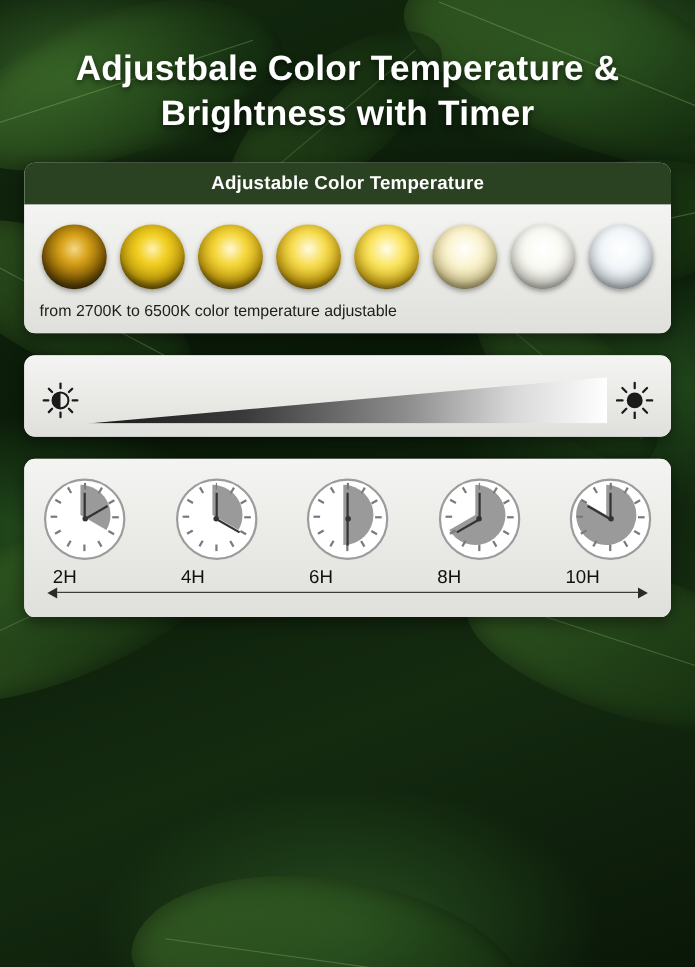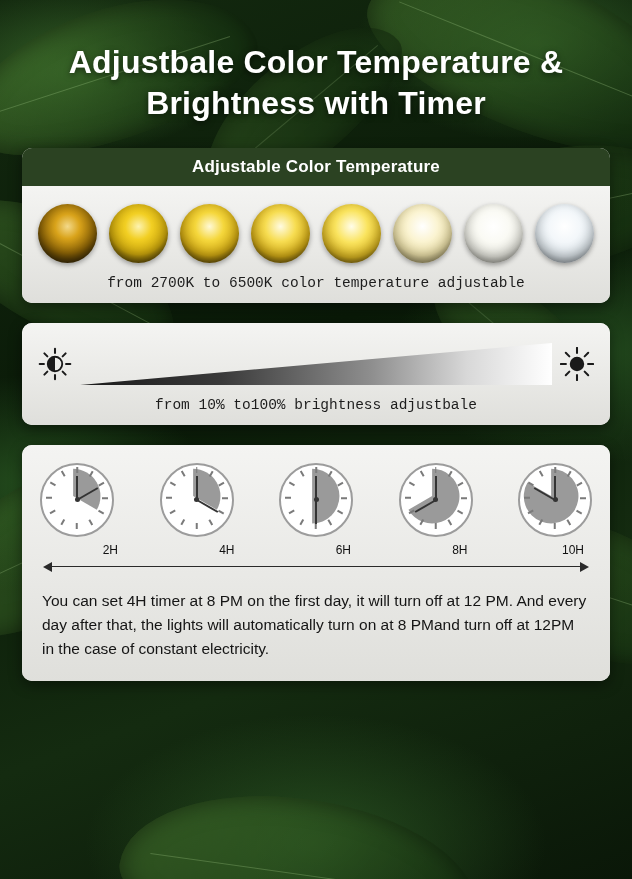--- a/index.html
+++ b/index.html
@@ -87,25 +87,23 @@
     font-size: 17px;
     font-weight: bold;
     padding: 9px 6px;
     letter-spacing: .2px;
   }
   .card-body {
     background: linear-gradient(180deg, #f4f4f2 0%, #e9e9e6 55%, #dfdfdb 100%);
     padding: 14px 14px 12px 14px;
   }
   .caption {
-    text-align: center;
     font-size: 14.5px;
     color: #1d1d1d;
     margin-top: 12px;
-    font-family: Liberation Mono, monospace;
   }
 
   
   .bulbs {
     display: flex;
     justify-content: space-between;
     align-items: center;
     padding: 4px 2px 0 2px;
   }
   .bulb {
@@ -195,22 +193,22 @@
   }
   .axis-line::before { left: -9px; border-right: 9px solid #2a2a2a; }
   .axis-line::after  { right: -9px; border-left: 9px solid #2a2a2a; }
   .axis-labels {
     display: flex;
     justify-content: space-between;
     padding: 0 6px;
   }
   .axis-labels span {
     width: 70px;
-    text-align: right;
-    font-size: 12px;
+    text-align: left;
+    font-size: 17px;
     color: #111;
     font-weight: normal;
   }
   .timer-note {
     font-size: 15.5px;
     line-height: 1.55;
     color: #151515;
     padding: 12px 6px 8px 6px;
   }
 </style>
@@ -279,21 +277,20 @@
               <line x1="33" y1="20" x2="39" y2="20"></line>
               <line x1="6.8" y1="6.8" x2="11" y2="11"></line>
               <line x1="29" y1="29" x2="33.2" y2="33.2"></line>
               <line x1="6.8" y1="33.2" x2="11" y2="29"></line>
               <line x1="29" y1="11" x2="33.2" y2="6.8"></line>
             </g>
             <circle cx="20" cy="20" r="8.5" fill="#1a1a1a"></circle>
           </svg>
         </div>
       </div>
-      <div class="caption">from 10% to100% brightness adjustbale</div>
     </div>
   </div>
 
   <div class="card">
     <div class="card-body">
       <div class="clocks">
         <div class="clock">
           <svg viewBox="0 0 70 70" width="66" height="66" style="position:absolute;left:0;top:0;">
             <path d="M33 33 L33 4 A29 29 0 0 1 58.1 47.5 Z" fill="#9a9a9a"></path>
           </svg>
@@ -397,17 +394,16 @@
       <div class="axis">
         <div class="axis-line"></div>
         <div class="axis-labels" style="position:absolute;left:0;right:0;top:0;">
           <span>2H</span>
           <span>4H</span>
           <span>6H</span>
           <span>8H</span>
           <span>10H</span>
         </div>
       </div>
-      <div class="timer-note">You can set 4H timer at 8 PM on the first day, it will turn off at 12 PM. And every day after that, the lights will automatically turn on at 8 PMand turn off at 12PM in the case of constant electricity.</div>
     </div>
   </div>
 
 </div>
 
 </body></html>

